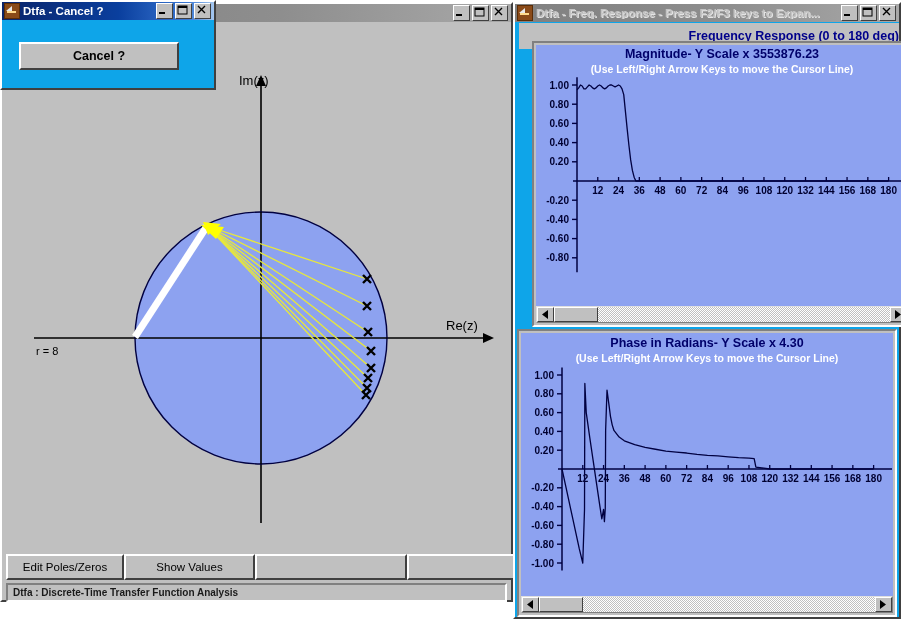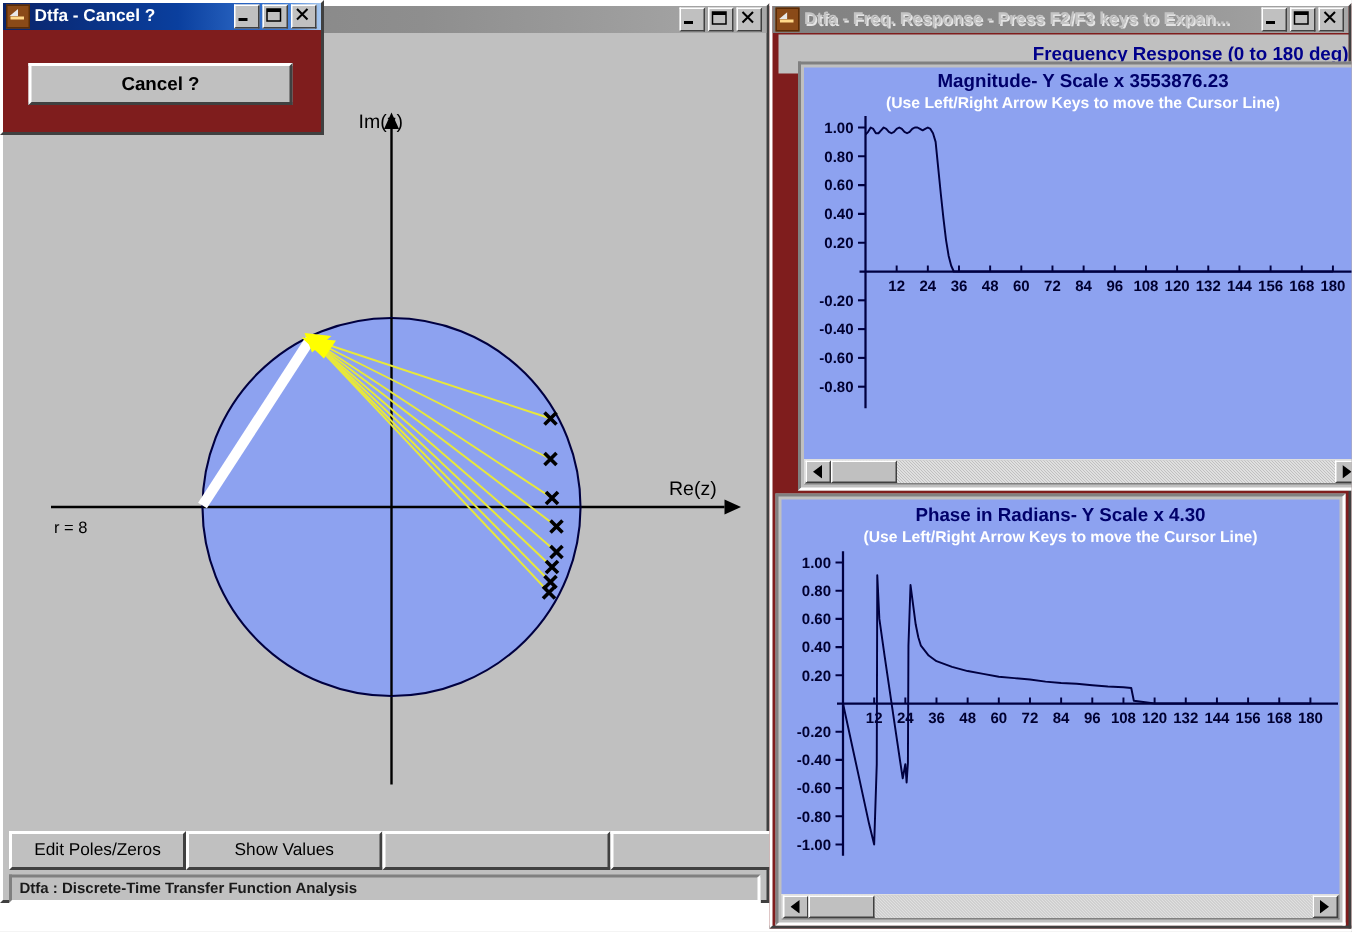--- a/index.html
+++ b/index.html
@@ -1,20 +1,20 @@
 <!DOCTYPE html>
 <html><head>
 <meta charset="utf-8">
 <style>
   html,body{margin:0;padding:0;background:#ffffff;}
   body{width:901px;height:621px;overflow:hidden;font-family:"Liberation Sans",sans-serif;}
   #root{position:relative;width:901px;height:621px;background:#ffffff;}
 
   
-  .w95{position:absolute;background:#7f1d1d;box-sizing:border-box;}
+  .w95{position:absolute;background:#0ea5e9;box-sizing:border-box;}
   .outset{border-top:2px solid #ffffff;border-left:2px solid #ffffff;border-right:2px solid #404040;border-bottom:2px solid #404040;}
 
   .titlebar{position:absolute;left:0;top:0;height:18px;display:flex;align-items:center;padding:0 2px;box-sizing:border-box;}
   .titlebar.active{background:linear-gradient(to right,#0a246a 0%,#0a3f9e 55%,#3a78d4 88%,#a6c8f0 100%);}
   .titlebar.inactive{background:linear-gradient(to right,#808080 0%,#8e8e8e 55%,#a8a8a8 100%);}
   .tb-icon{width:14px;height:14px;flex:0 0 14px;margin-right:3px;background:#8a4a18;border:1px solid #5a2c06;position:relative;overflow:hidden;}
   .tb-icon:after{content:"";position:absolute;left:2px;top:7px;width:9px;height:2px;background:#ffd98a;}
   .tb-icon:before{content:"";position:absolute;left:1px;top:2px;width:6px;height:5px;background:#e8e8e8;clip-path:polygon(0 100%,100% 0,100% 100%);}
   .tb-title{font-size:11.5px;font-weight:bold;white-space:nowrap;overflow:hidden;flex:1 1 auto;letter-spacing:0px;}
   .titlebar.active .tb-title{color:#ffffff;}
@@ -38,21 +38,21 @@
      border-top:2px solid #ffffff;border-left:2px solid #ffffff;border-right:2px solid #404040;border-bottom:2px solid #404040;
      font-size:11.5px;color:#000;display:flex;align-items:center;justify-content:center;}
   #statusbar{position:absolute;left:4px;top:579px;width:501px;height:19px;background:#c0c0c0;box-sizing:border-box;
      border-top:2px solid #808080;border-left:2px solid #808080;border-right:2px solid #ffffff;border-bottom:2px solid #ffffff;
      display:flex;align-items:center;padding-left:5px;}
   #statusbar span{font-size:10px;font-weight:bold;color:#1a1a1a;}
 
   
   #dlg{left:0px;top:0px;width:216px;height:90px;}
   #dlgTitle{left:0;top:0;width:212px;}
-  #cancelBtn{position:absolute;left:17px;top:40px;width:176px;height:28px;background:#c0c0c0;box-sizing:border-box;
+  #cancelBtn{position:absolute;left:17px;top:40px;width:160px;height:28px;background:#c0c0c0;box-sizing:border-box;
      border-top:2px solid #ffffff;border-left:2px solid #ffffff;border-right:2px solid #404040;border-bottom:2px solid #404040;
      display:flex;align-items:center;justify-content:center;}
   #cancelBtn span{font-size:12.5px;font-weight:bold;color:#000;}
 
   
   #freqwin{left:513px;top:2px;width:388px;height:617px;}
   #freqTitle{left:0;top:0;width:384px;}
   #freqHead{position:absolute;left:4px;top:19px;width:380px;height:26px;background:#c0c0c0;display:flex;align-items:center;justify-content:flex-end;}
   #freqHead span{font-size:12.5px;font-weight:bold;color:#00008b;}
 

